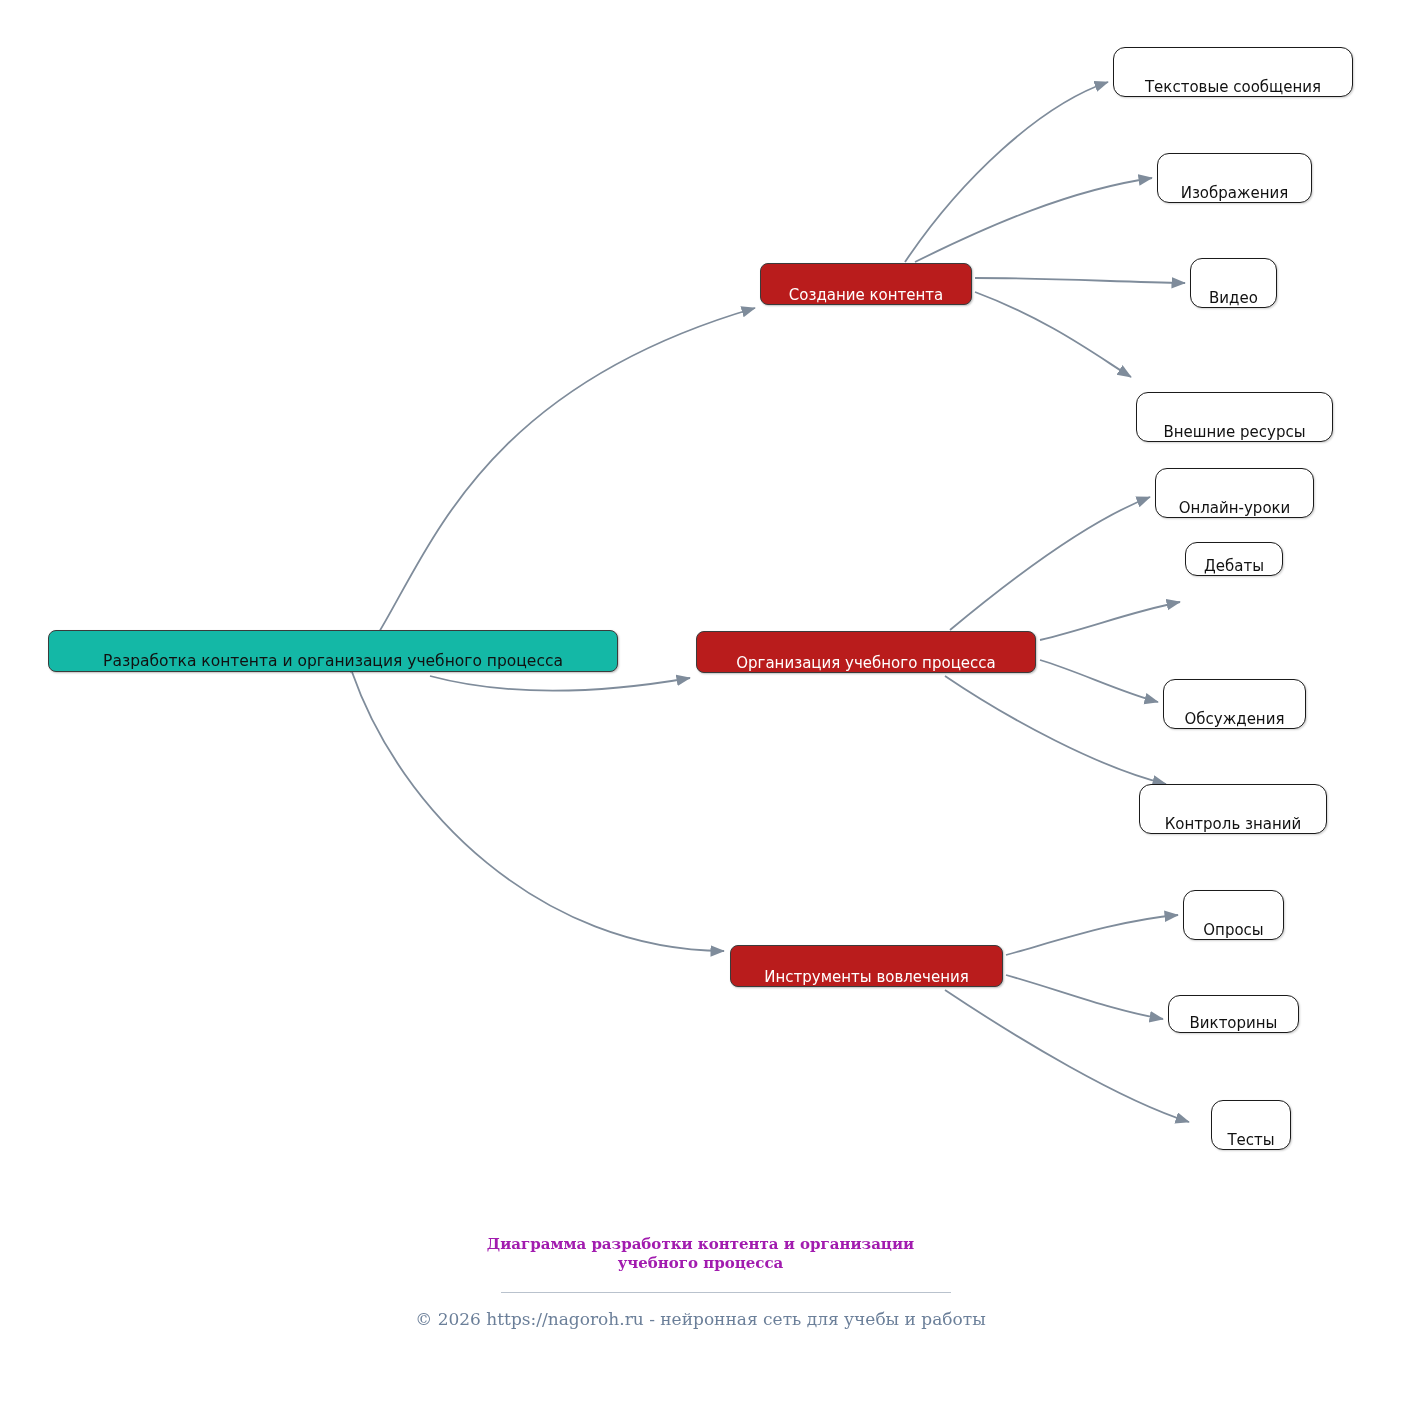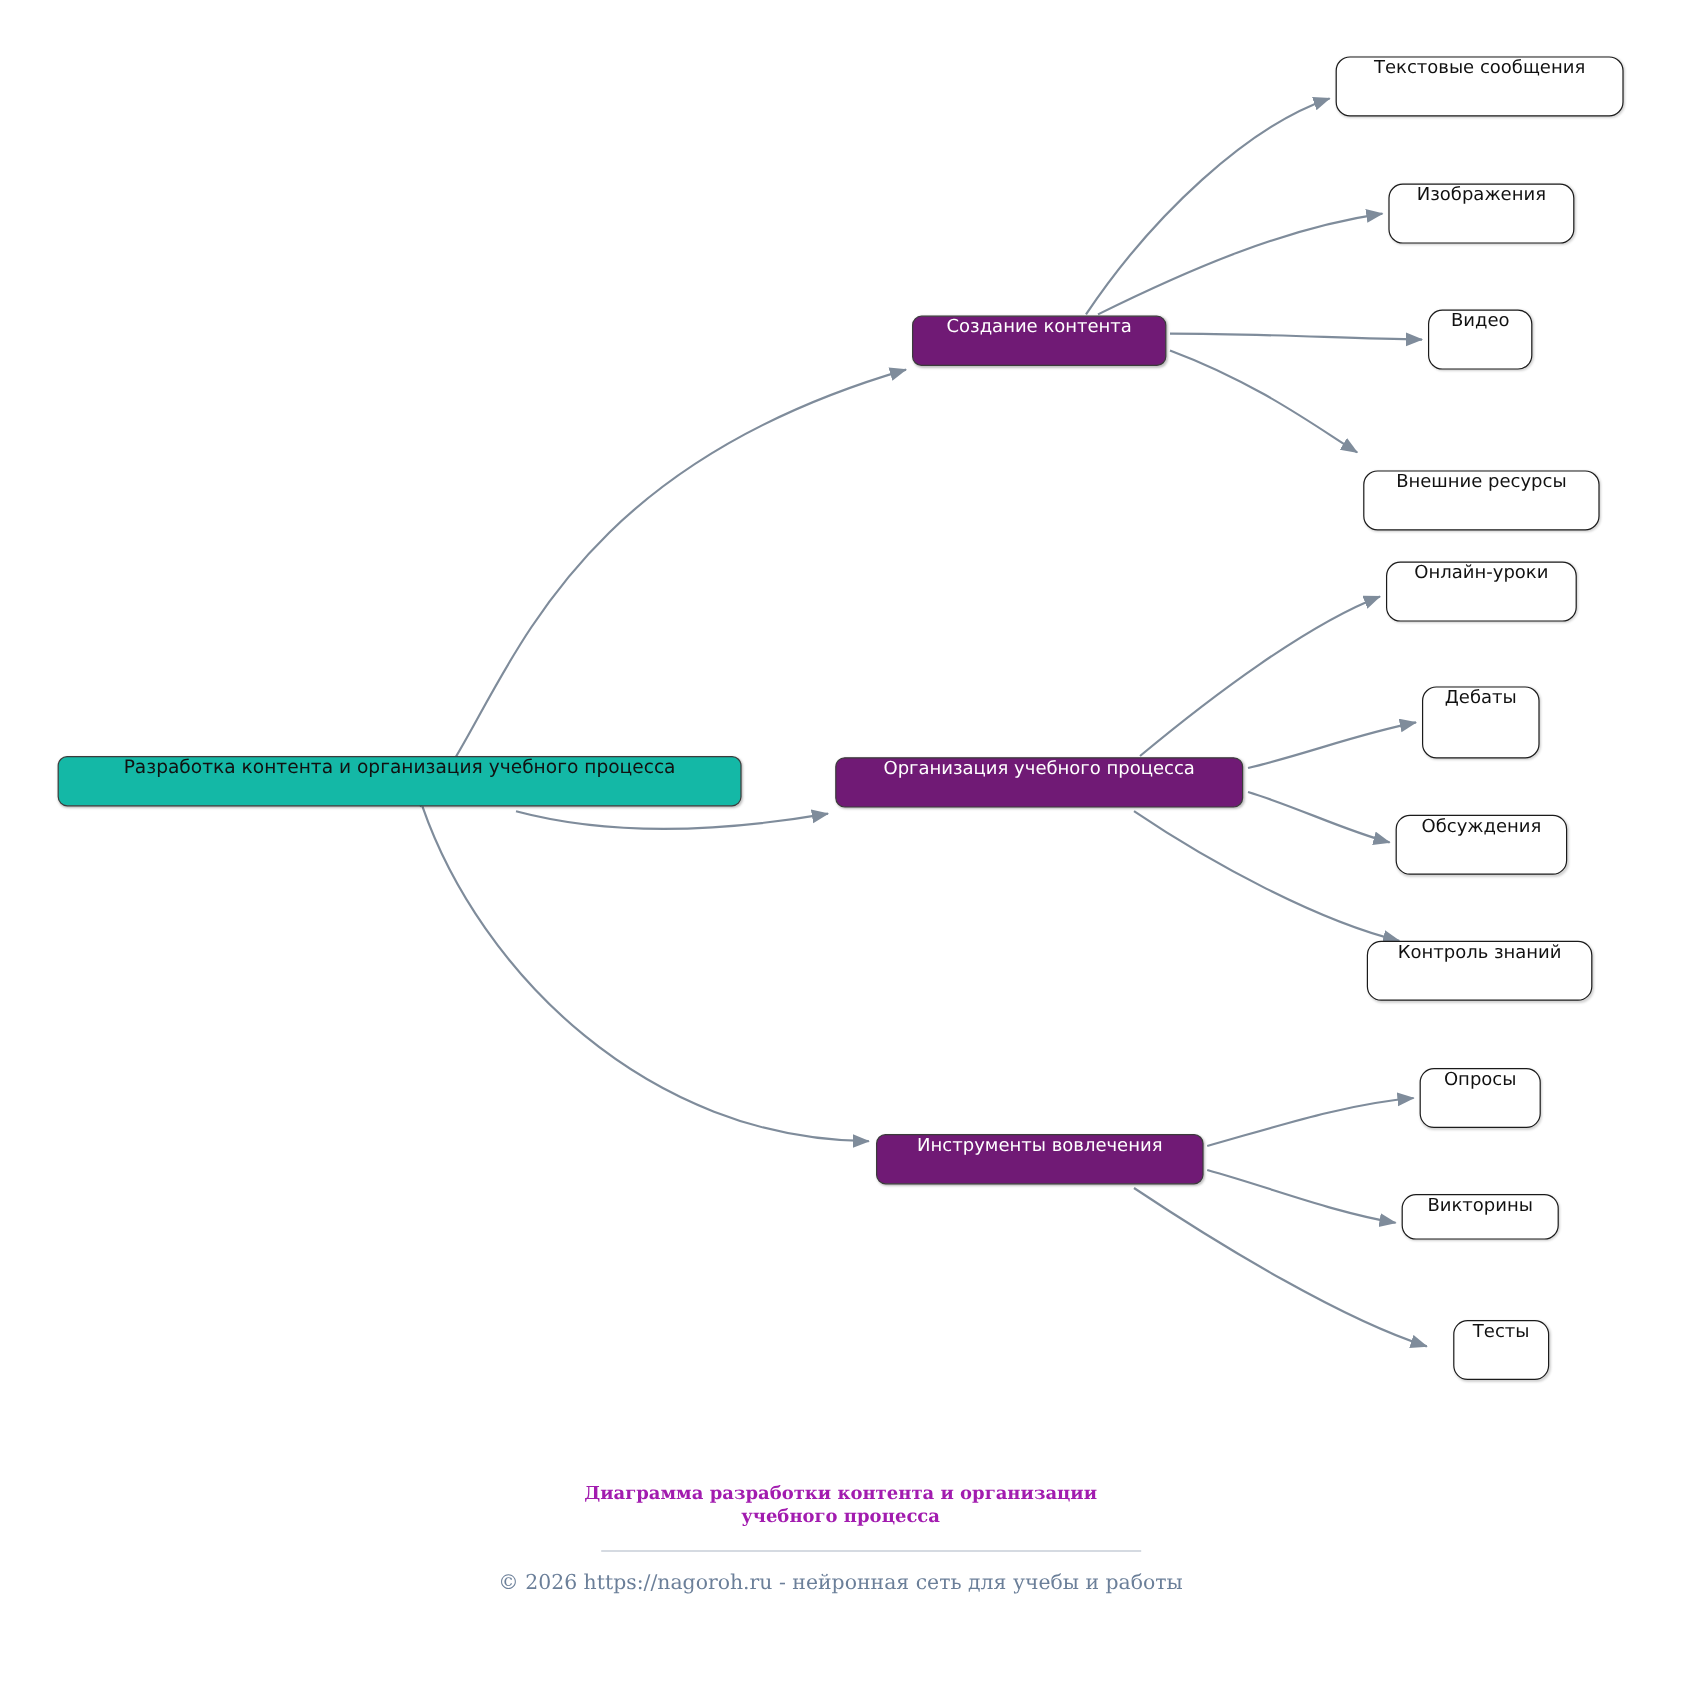--- a/index.html
+++ b/index.html
@@ -24,36 +24,36 @@
     position: absolute;
     left: 0; top: 0;
     width: 1401px;
     height: 1405px;
     pointer-events: none;
   }
   .node {
     position: absolute;
     box-sizing: border-box;
     display: flex;
-    align-items: flex-start;
+    align-items: flex-end;
     justify-content: center;
     text-align: center;
     white-space: nowrap;
     line-height: 1.15;
   }
   .node-root {
     background: #14b8a6;
     border: 1px solid #3b3b3b;
     border-radius: 8px;
     color: #111111;
     font-size: 15.5px;
     box-shadow: 1px 1px 2px rgba(0,0,0,0.25);
   }
   .node-branch {
-    background: #701a75;
+    background: #b91c1c;
     border: 1px solid #3b3b3b;
     border-radius: 8px;
     color: #ffffff;
     font-size: 15px;
     box-shadow: 1px 1px 2px rgba(0,0,0,0.25);
   }
   .node-leaf {
     background: #ffffff;
     border: 1.6px solid #1b1b1b;
     border-radius: 12px;
@@ -139,21 +139,21 @@
   <div class="node node-leaf" style="left:1136px; top:363px; width:197px; height:50px;margin-top:29px;">
     <span>Внешние ресурсы</span>
   </div>
 
   <div class="node node-branch" style="left:696px; top:631px; width:340px; height:42px;">
     <span>Организация учебного процесса</span>
   </div>
   <div class="node node-leaf" style="left:1155px; top:468px; width:159px; height:50px;">
     <span>Онлайн-уроки</span>
   </div>
-  <div class="node node-leaf" style="left:1185px; top:572px; width:98px; height:60px;">
+  <div class="node node-leaf" style="left:1185px; top:542px; width:98px; height:34px;">
     <span>Дебаты</span>
   </div>
   <div class="node node-leaf" style="left:1163px; top:679px; width:143px; height:50px;">
     <span>Обсуждения</span>
   </div>
   <div class="node node-leaf" style="left:1139px; top:784px; width:188px; height:50px;">
     <span>Контроль знаний</span>
   </div>
 
   <div class="node node-branch" style="left:730px; top:945px; width:273px; height:42px;">

